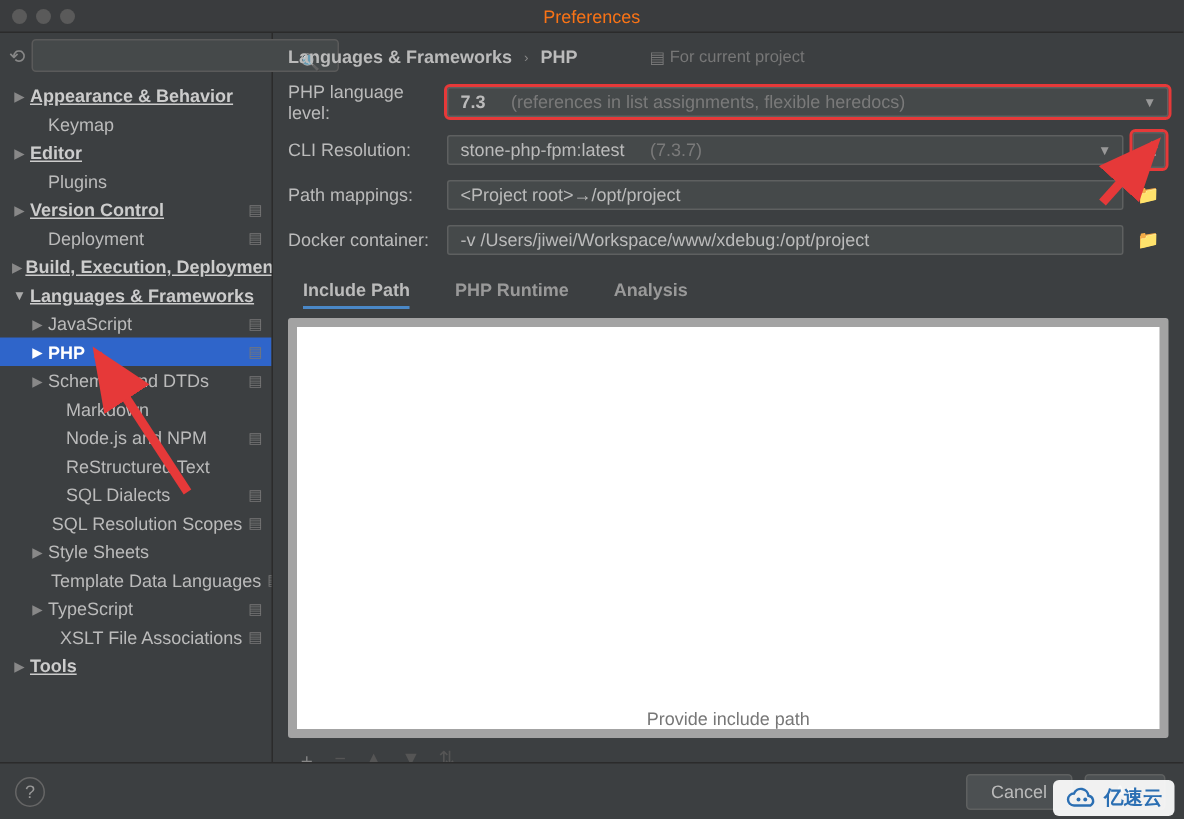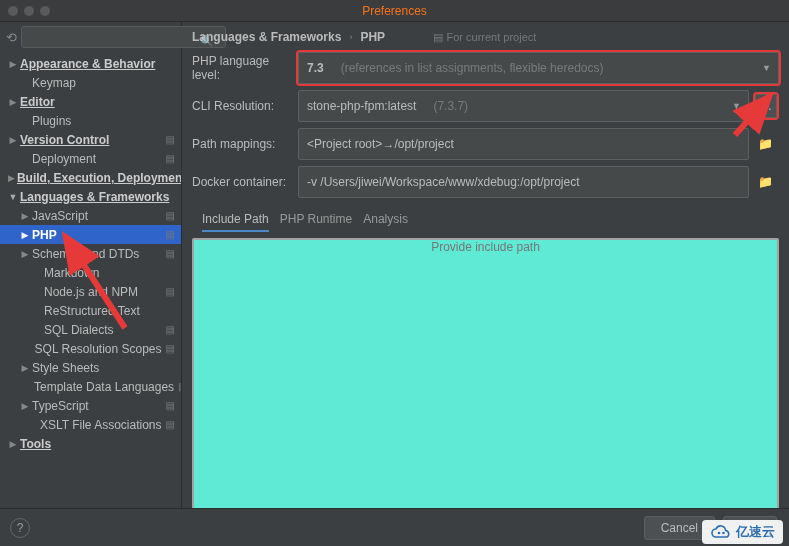--- a/index.html
+++ b/index.html
@@ -140,21 +140,21 @@
     display: grid;
     grid-template-columns: 100px 1fr 24px;
     gap: 6px 6px;
     align-items: center;
   }
   .field-label { color: #bbbbbb; font-size: 12px; }
   .dropdown, .textfield {
     background: #45494a;
     border: 1px solid #5e6060;
     border-radius: 2px;
-    height: 32px;
+    height: 20px;
     display: flex;
     align-items: center;
     padding: 0 22px 0 8px;
     position: relative;
     color: #bbbbbb;
     font-size: 12px;
   }
   .dropdown .caret {
     position: absolute;
     right: 7px;
@@ -183,42 +183,43 @@
   }
   .field-icon {
     width: 22px; height: 24px;
     display: flex;
     align-items: center;
     justify-content: center;
     color: #888;
   }
   .tabs {
     display: flex;
-    gap: 11px;
+    gap: 30px;
     margin-top: 14px;
     padding-left: 10px;
+    font-weight: bold;
   }
   .tab {
     font-size: 12px;
     color: #999;
     padding-bottom: 4px;
     cursor: pointer;
   }
   .tab.active {
     color: #bbbbbb;
     border-bottom: 2px solid #4a88c7;
   }
   .panel {
     margin-top: 6px;
     flex: 1;
-    background: #5eead4;
-    border: 2px solid #a3a3a3;
+    background: #ffffff;
+    border: 6px solid #a3a3a3;
     border-radius: 2px;
     display: flex;
-    align-items: flex-start;
+    align-items: flex-end;
     justify-content: center;
     color: #777;
     font-size: 12px;
     min-height: 280px;
   }
   .panel-toolbar {
     display: flex;
     gap: 12px;
     padding: 6px 6px;
     color: #888;

